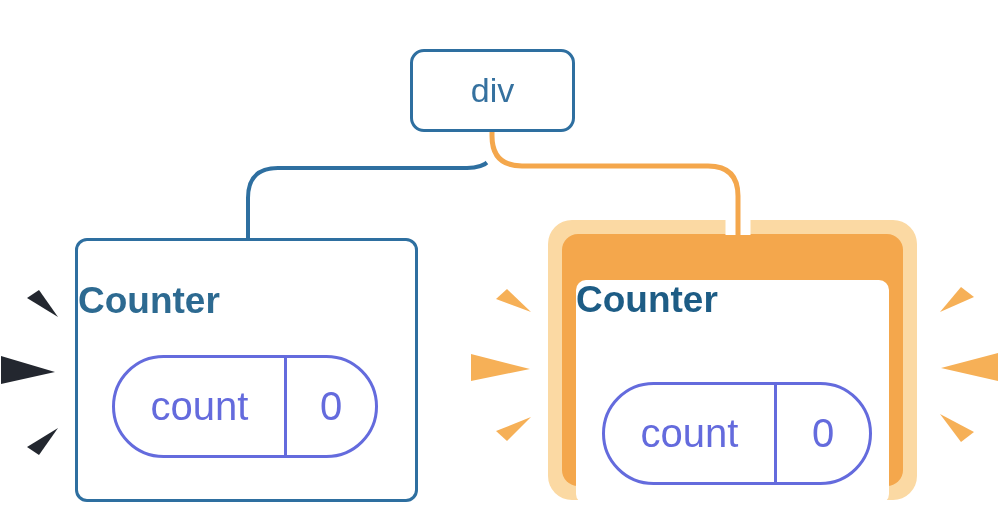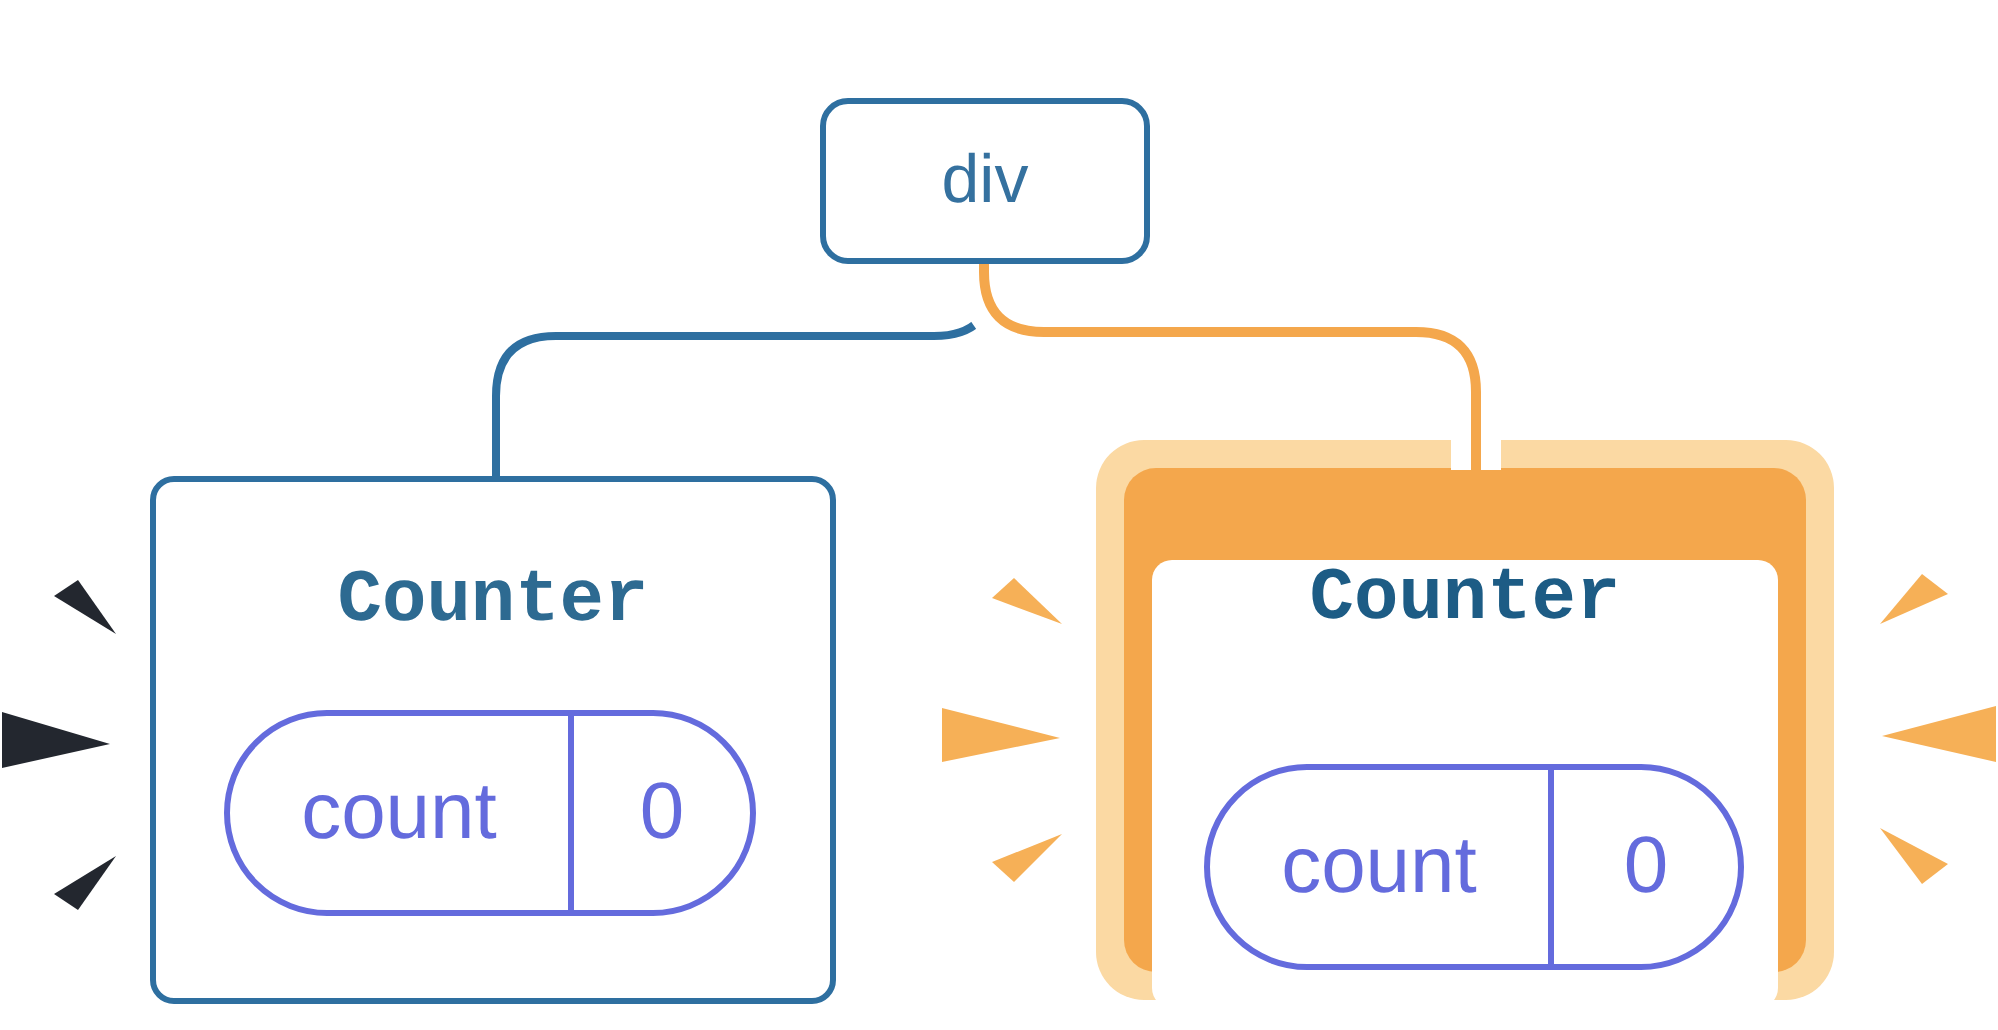--- a/index.html
+++ b/index.html
@@ -24,22 +24,22 @@
   }
   .ring{
     width:341px;height:252px;box-sizing:border-box;background:var(--orange);
     border-radius:16px;padding:14px;
   }
   .card-right{
     position:relative;width:313px;height:224px;box-sizing:border-box;
     background:#fff;border-radius:10px;
   }
   .card-title{
-    text-align:center;font-size:37px;line-height:40px;color:var(--title);
-    font-weight:600;margin-top:40px;font-family:Liberation Mono, monospace;
+    font-size:37px;line-height:40px;color:var(--title);
+    font-weight:600;margin-top:40px;
   }
   .card-right .card-title{font-weight:800;color:var(--title_highlight);margin-top:32px;}
   .pill{
     position:absolute;display:flex;box-sizing:border-box;height:103px;background:#fff;
     border:3px solid var(--purple);border-radius:52px;overflow:hidden;
   }
   .card-left .pill{left:34px;top:114px;width:266px;}
   .card-right .pill{left:26px;top:102px;width:270px;}
   .pill-key{
     width:172px;box-sizing:border-box;border-right:3px solid var(--purple);

